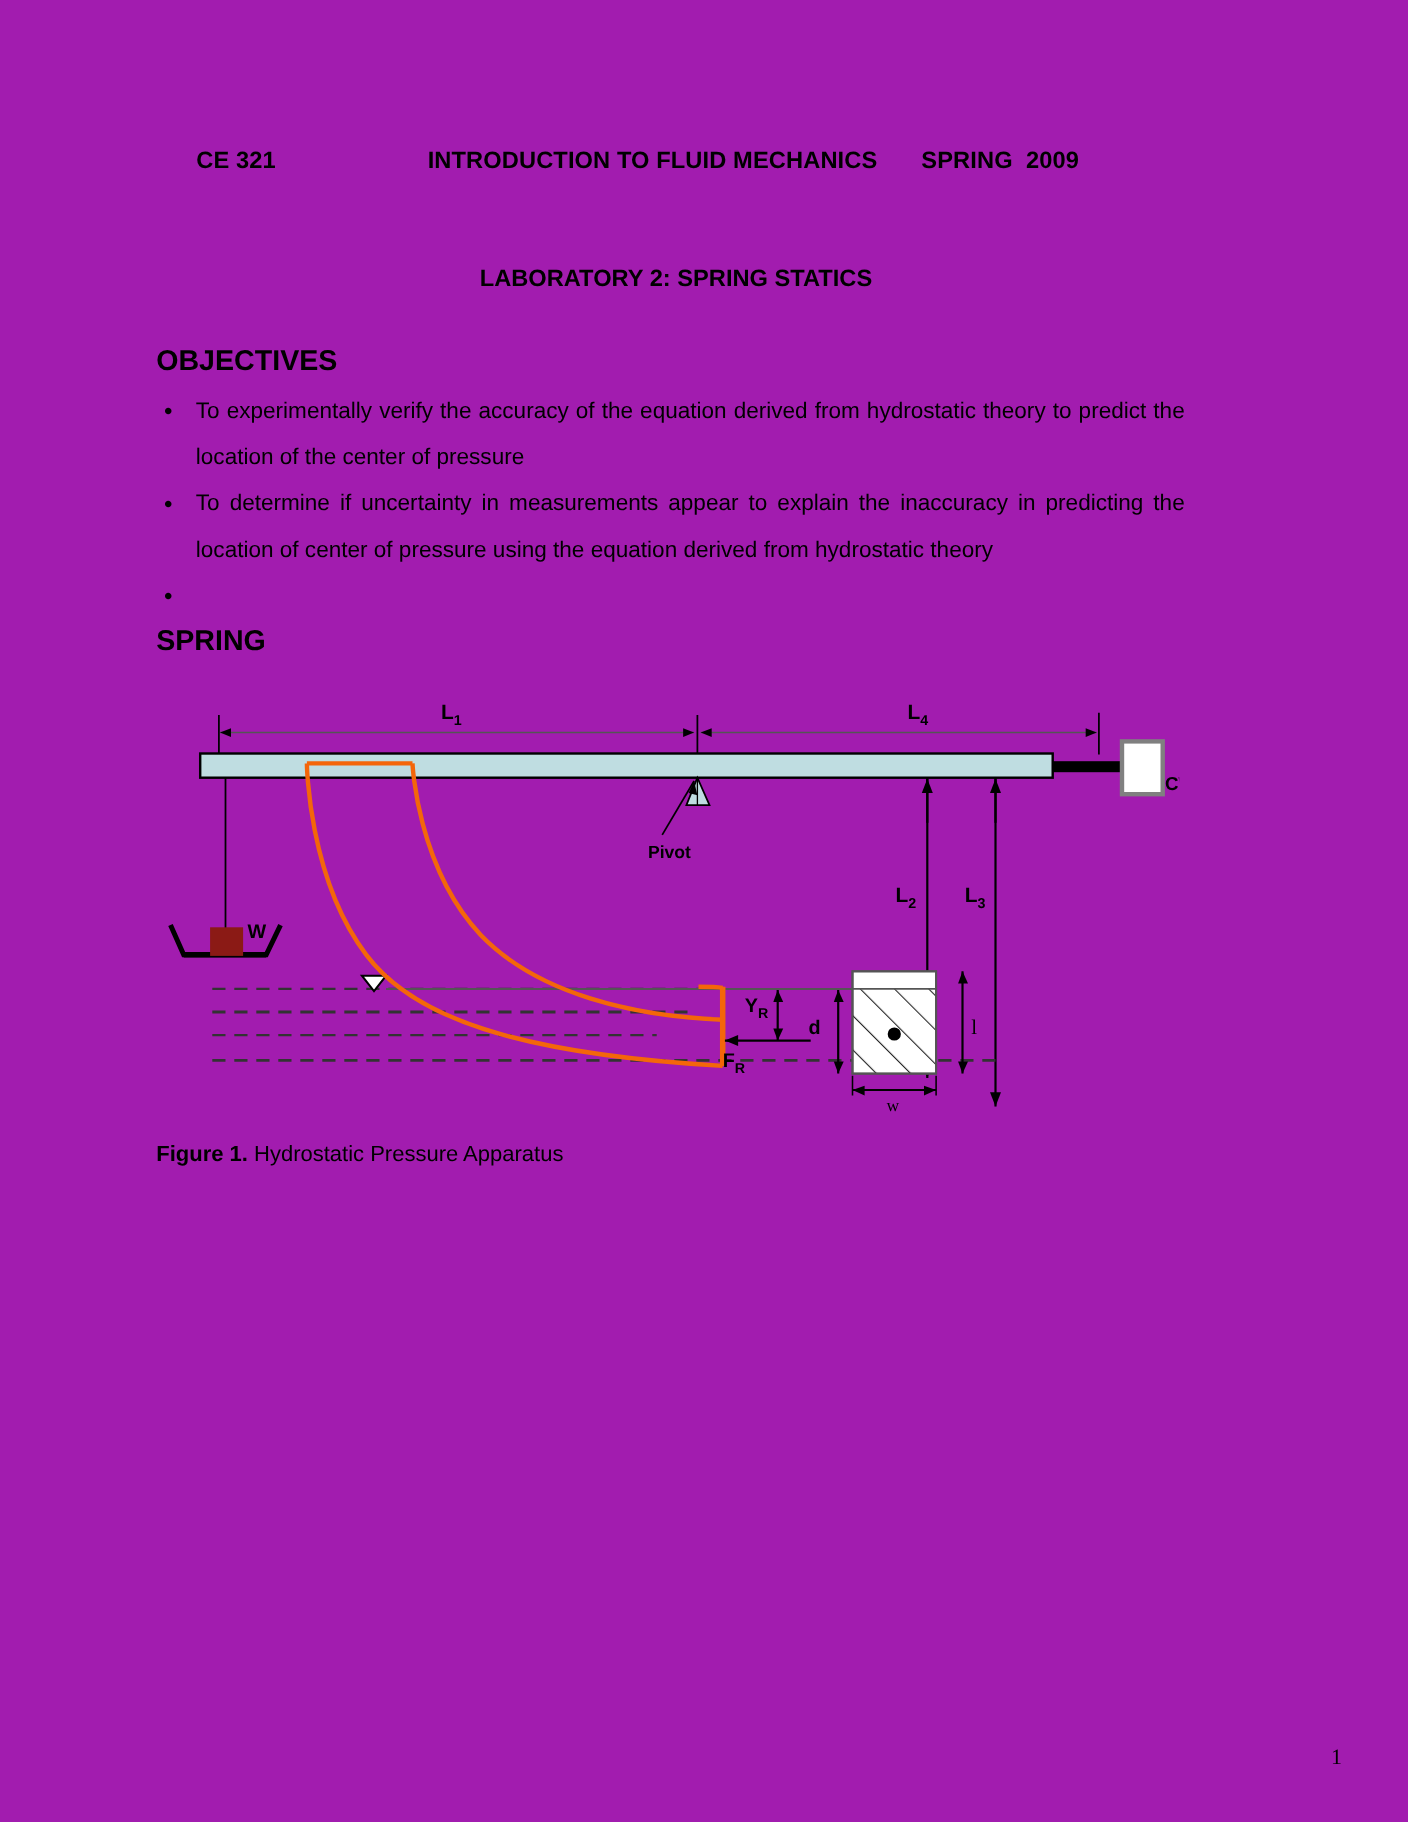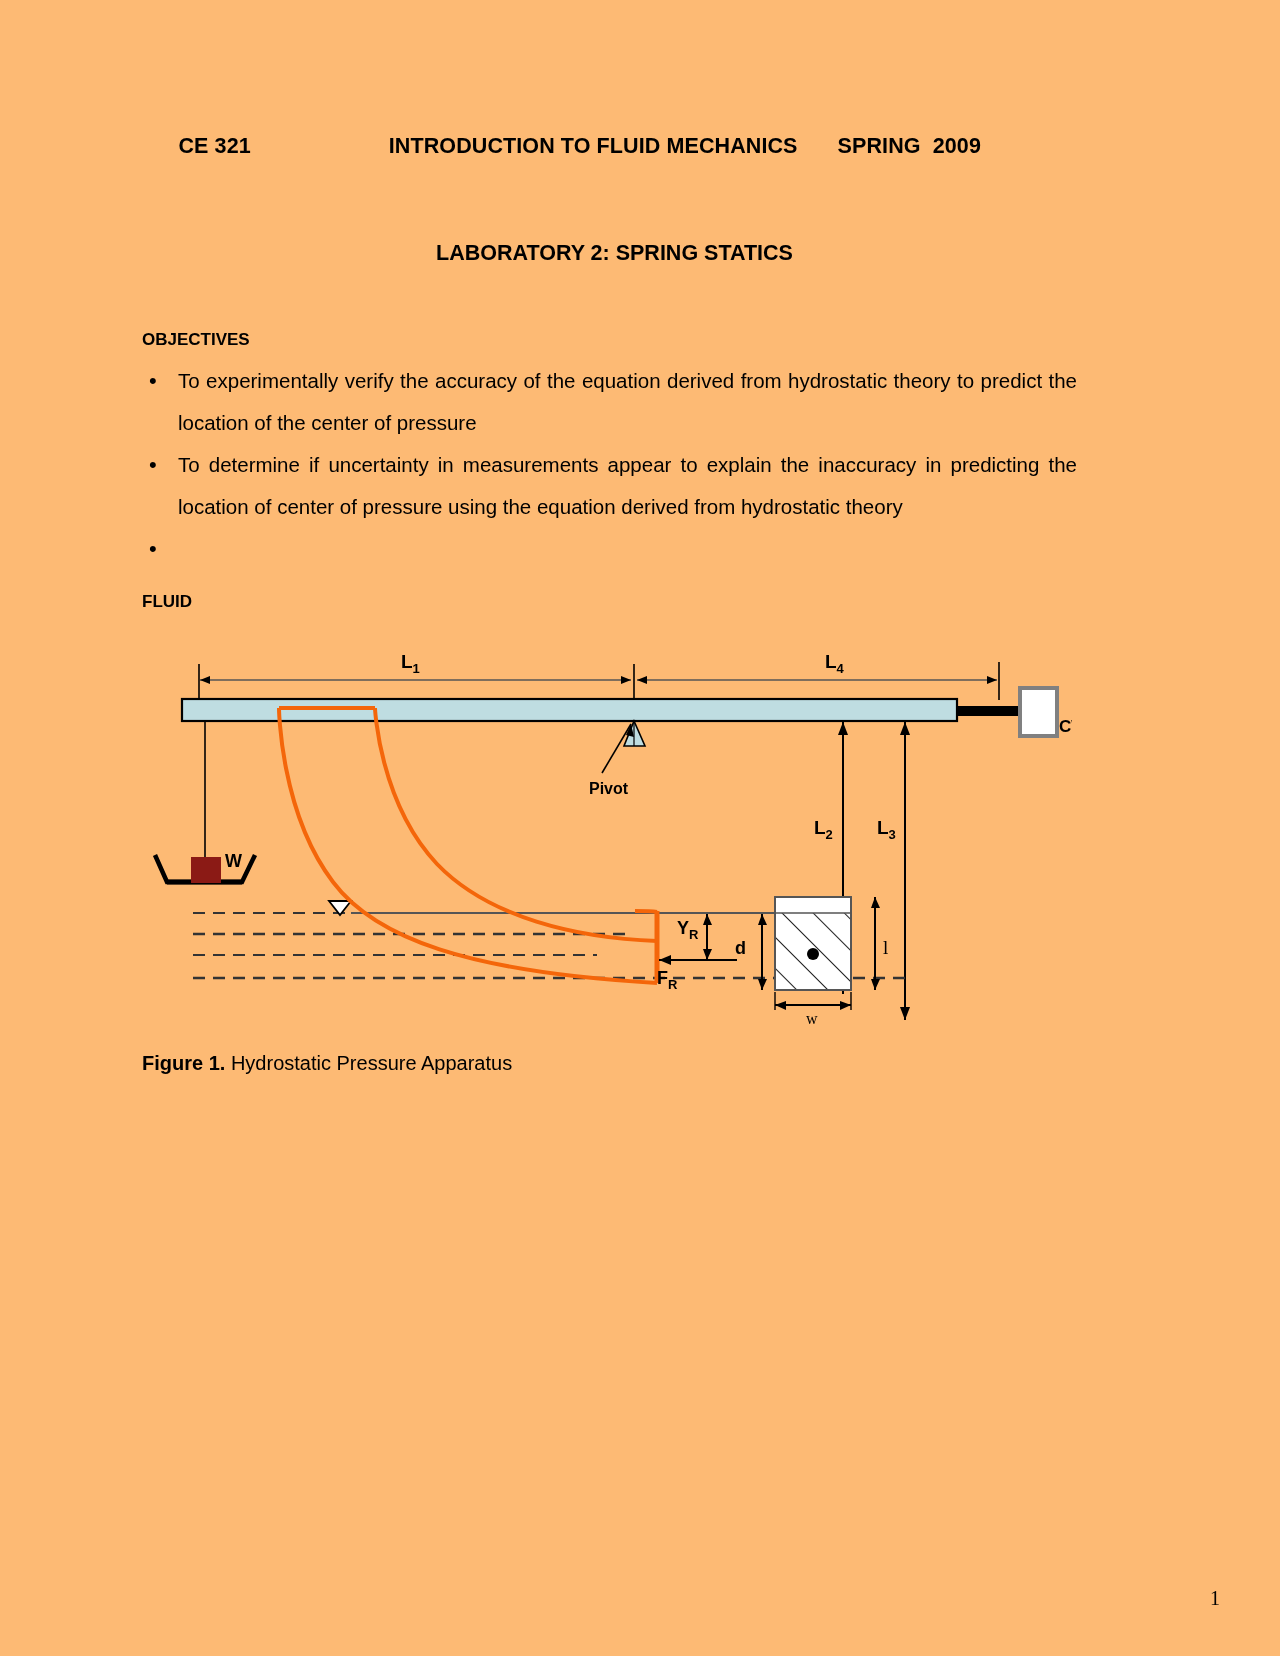--- a/index.html
+++ b/index.html
@@ -13,21 +13,21 @@
     font-family: "Liberation Sans", sans-serif;
     color: #000000;
     position: relative;
     overflow: hidden;
   }
   .page {
     position: absolute;
     left: 0; top: 0;
     width: 1280px;
     height: 1656px;
-    background: #fdba74;
+    background: #a21caf;
   }
   .content {
     position: absolute;
     left: 142px;
     top: 0;
     width: 935px;
   }
 
   
   .header-line {
@@ -47,23 +47,23 @@
   .lab-title {
     margin-top: 56px;
     text-align: center;
     font-size: 21.5px;
     font-weight: bold;
     padding-left: 10px;
   }
 
   
   .section-head {
-    font-size: 17px;
-    font-weight: bold;
-    margin-top: 64px;
+    font-size: 26px;
+    font-weight: bold;
+    margin-top: 46px;
     margin-bottom: 10px;
   }
 
   
   ul.objectives {
     list-style: none;
     margin: 0;
     padding: 0;
   }
   ul.objectives li {
@@ -129,21 +129,21 @@
     <div class="lab-title">LABORATORY 2: SPRING STATICS</div>
 
     <div class="section-head">OBJECTIVES</div>
     <ul class="objectives">
       <li><span class="bullet">•</span><span>To experimentally verify the accuracy of the equation derived from hydrostatic theory to predict the location of the center of pressure</span></li>
       <li><span class="bullet">•</span><span>To determine if uncertainty in measurements appear to explain the inaccuracy in predicting the location of center of pressure using the equation derived from hydrostatic theory</span></li>
       <li><span class="bullet">•</span></li>
     </ul>
 
 
-    <div class="section-head">FLUID</div>
+    <div class="section-head">SPRING</div>
 
     <div class="figure-wrap">
       <svg class="apparatus" width="935" height="390" viewBox="0 0 935 390">
 
         <line x1="62" y1="22" x2="62" y2="78" stroke="#000" stroke-width="1.6"></line>
         <line x1="497" y1="22" x2="497" y2="78" stroke="#000" stroke-width="1.6"></line>
         <line x1="862" y1="20" x2="862" y2="58" stroke="#000" stroke-width="1.6"></line>
 
         <line x1="63" y1="38" x2="494" y2="38" stroke="#555" stroke-width="1.4"></line>
         <path d="M63,38 L73,34 L73,42 Z" fill="#000"></path>

